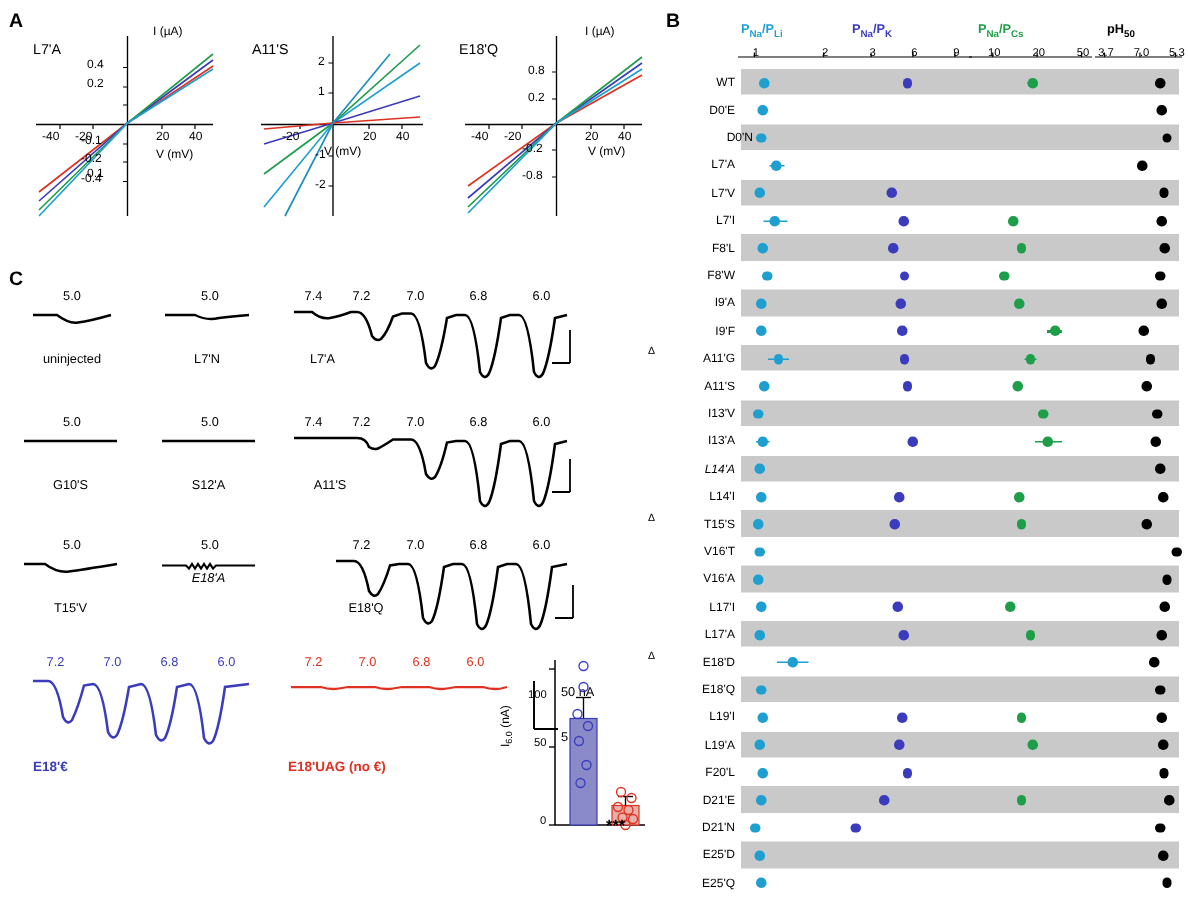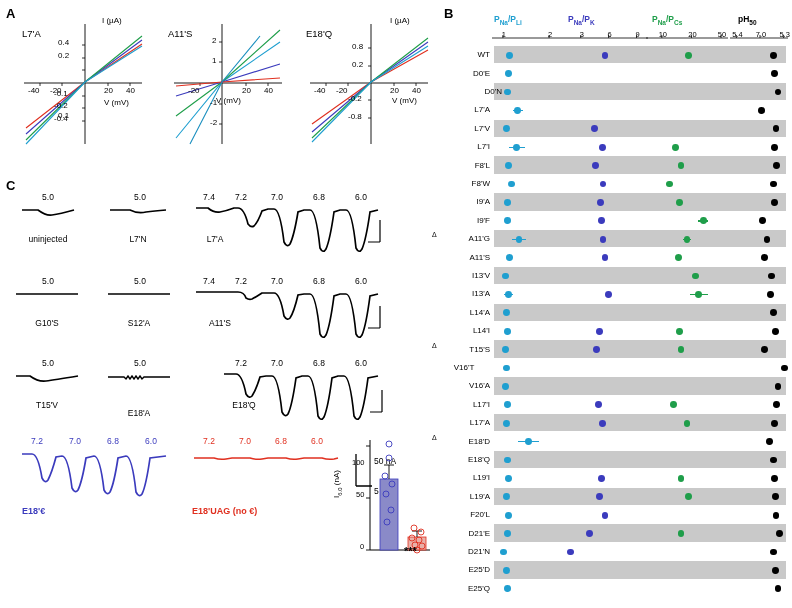--- a/index.html
+++ b/index.html
@@ -184,21 +184,21 @@
 <div class="ctext" style="left:20px;top:358px;width:56px;">5.0</div>
 <svg style="position:absolute;left:14px;top:370px;" width="66" height="22">
   <path d="M2,6 L16,6 Q24,12 32,11 Q40,10 64,6" fill="none" stroke="#000" stroke-width="1.6"></path>
 </svg>
 <div class="ctext" style="left:14px;top:400px;width:66px;">T15'V</div>
 
 <div class="ctext" style="left:112px;top:358px;width:56px;">5.0</div>
 <svg style="position:absolute;left:106px;top:370px;" width="66" height="22">
   <path d="M2,7 L18,7 L20,9 L22,6 L24,9 L26,6 L28,9 L30,6 L32,9 L34,6 L36,9 L38,7 L64,7" fill="none" stroke="#000" stroke-width="1.4"></path>
 </svg>
-<div class="ctext" style="left:106px;top:408px;width:66px;">E18'A</div>
+<div class="ctext" style="left:106px;top:380px;width:66px;font-style:italic;">E18'A</div>
 
 <div class="ctext" style="left:228px;top:358px;width:26px;">7.2</div>
 <div class="ctext" style="left:264px;top:358px;width:26px;">7.0</div>
 <div class="ctext" style="left:306px;top:358px;width:26px;">6.8</div>
 <div class="ctext" style="left:348px;top:358px;width:26px;">6.0</div>
 <svg style="position:absolute;left:222px;top:368px;" width="166" height="58">
   <path d="M2,6 L14,6
            Q20,6 24,26 Q27,31 30,28 Q34,22 38,9 L44,8 L50,8
            Q56,8 60,44 Q63,50 66,46 Q70,38 74,10 L80,8 L86,8
            Q92,8 96,48 Q99,54 102,49 Q106,40 110,10 L116,8 L122,8
@@ -285,21 +285,21 @@
     <div class="bhdr" style="left: 214px; top: 8px; color: rgb(31, 158, 74);"><span>P</span><span style="font-size:6.5px;vertical-align:sub">Na</span><span>/P</span><span style="font-size:6.5px;vertical-align:sub">Cs</span></div>
     <div class="bhdr" style="left: 300px; top: 8px; color: rgb(0, 0, 0);"><span>pH</span><span style="font-size:6.5px;vertical-align:sub">50</span><span></span><span style="font-size:6.5px;vertical-align:sub"></span></div>
     <div class="btick" style="left: 58.9231px; top: 24px; width: 14px; text-align: center;">1</div>
     <div class="btick" style="left: 105.077px; top: 24px; width: 14px; text-align: center;">2</div>
     <div class="btick" style="left: 136.744px; top: 24px; width: 14px; text-align: center;">3</div>
     <div class="btick" style="left: 164.651px; top: 24px; width: 14px; text-align: center;">6</div>
     <div class="btick" style="left: 192.558px; top: 24px; width: 14px; text-align: center;">9</div>
     <div class="btick" style="left: 217.84px; top: 24px; width: 14px; text-align: center;">10</div>
     <div class="btick" style="left: 247.44px; top: 24px; width: 14px; text-align: center;">20</div>
     <div class="btick" style="left: 277.04px; top: 24px; width: 14px; text-align: center;">50</div>
-    <div class="btick" style="left: 292.364px; top: 24px; width: 14px; text-align: center;">5.4</div>
+    <div class="btick" style="left: 292.364px; top: 24px; width: 14px; text-align: center;">3.7</div>
     <div class="btick" style="left: 316px; top: 24px; width: 14px; text-align: center;">7.0</div>
     <div class="btick" style="left: 339.636px; top: 24px; width: 14px; text-align: center;">5.3</div>
     <svg width="350" height="596" style="position: absolute; left: 0px; top: 0px;">
       <line x1="54" y1="32" x2="122" y2="32" stroke="#000" stroke-width="0.8"></line>
       <line x1="64.92307692307692" y1="32" x2="64.92307692307692" y2="29" stroke="#000" stroke-width="0.8"></line>
       <line x1="111.07692307692308" y1="32" x2="111.07692307692308" y2="29" stroke="#000" stroke-width="0.8"></line>
       <line x1="122" y1="32" x2="210" y2="32" stroke="#000" stroke-width="0.8"></line>
       <line x1="142.74418604651163" y1="32" x2="142.74418604651163" y2="29" stroke="#000" stroke-width="0.8"></line>
       <line x1="170.65116279069767" y1="32" x2="170.65116279069767" y2="29" stroke="#000" stroke-width="0.8"></line>
       <line x1="198.5581395348837" y1="32" x2="198.5581395348837" y2="29" stroke="#000" stroke-width="0.8"></line>
@@ -385,36 +385,36 @@
     <div class="dot" style="left: 254.48px; top: 266.6px; width: 6.8px; height: 6.8px; background: rgb(31, 158, 74);"></div>
     <div class="dot" style="left: 330.418px; top: 266.6px; width: 6.8px; height: 6.8px; background: rgb(0, 0, 0);"></div>
     <div class="rowlabel" style="left: 0px; top: 283.4px;">I13'A</div>
     <div class="errbar" style="left: 66.3077px; top: 287.7px; width: 8.30769px; background: rgb(31, 159, 208);"></div>
     <div class="dot" style="left: 67.0615px; top: 285px; width: 6.8px; height: 6.8px; background: rgb(31, 159, 208);"></div>
     <div class="dot" style="left: 167.251px; top: 285px; width: 6.8px; height: 6.8px; background: rgb(59, 59, 189);"></div>
     <div class="errbar" style="left: 251.96px; top: 287.7px; width: 17.76px; background: rgb(31, 158, 74);"></div>
     <div class="dot" style="left: 257.44px; top: 285px; width: 6.8px; height: 6.8px; background: rgb(31, 158, 74);"></div>
     <div class="dot" style="left: 329px; top: 285px; width: 6.8px; height: 6.8px; background: rgb(0, 0, 0);"></div>
     <div class="rowband" style="left: 56px; top: 297.6px; width: 292px; height: 17.4px;"></div>
-    <div class="rowlabel" style="left: 0px; top: 301.8px;">L14'A</div>
+    <div class="rowlabel" style="left: 0px; top: 301.8px; font-style: italic;">L14'A</div>
     <div class="dot" style="left: 65.2154px; top: 303.4px; width: 6.8px; height: 6.8px; background: rgb(31, 159, 208);"></div>
     <div class="dot" style="left: 331.836px; top: 303.4px; width: 6.8px; height: 6.8px; background: rgb(0, 0, 0);"></div>
     <div class="rowlabel" style="left: 0px; top: 320.2px;">L14'I</div>
     <div class="dot" style="left: 66.1385px; top: 321.8px; width: 6.8px; height: 6.8px; background: rgb(31, 159, 208);"></div>
     <div class="dot" style="left: 157.949px; top: 321.8px; width: 6.8px; height: 6.8px; background: rgb(59, 59, 189);"></div>
     <div class="dot" style="left: 238.2px; top: 321.8px; width: 6.8px; height: 6.8px; background: rgb(31, 158, 74);"></div>
     <div class="dot" style="left: 333.727px; top: 321.8px; width: 6.8px; height: 6.8px; background: rgb(0, 0, 0);"></div>
     <div class="rowband" style="left: 56px; top: 334.4px; width: 292px; height: 17.4px;"></div>
     <div class="rowlabel" style="left: 0px; top: 338.6px;">T15'S</div>
     <div class="delta" style="left: -6px; top: 335.6px;">Δ</div>
     <div class="dot" style="left: 63.8308px; top: 340.2px; width: 6.8px; height: 6.8px; background: rgb(31, 159, 208);"></div>
     <div class="dot" style="left: 155.158px; top: 340.2px; width: 6.8px; height: 6.8px; background: rgb(59, 59, 189);"></div>
     <div class="dot" style="left: 239.68px; top: 340.2px; width: 6.8px; height: 6.8px; background: rgb(31, 158, 74);"></div>
     <div class="dot" style="left: 323.327px; top: 340.2px; width: 6.8px; height: 6.8px; background: rgb(0, 0, 0);"></div>
-    <div class="rowlabel" style="left: 0px; top: 357px; text-align: center;">V16'T</div>
+    <div class="rowlabel" style="left: 0px; top: 357px;">V16'T</div>
     <div class="dot" style="left: 65.2154px; top: 358.6px; width: 6.8px; height: 6.8px; background: rgb(31, 159, 208);"></div>
     <div class="dot" style="left: 343.182px; top: 358.6px; width: 6.8px; height: 6.8px; background: rgb(0, 0, 0);"></div>
     <div class="rowband" style="left: 56px; top: 371.2px; width: 292px; height: 17.4px;"></div>
     <div class="rowlabel" style="left: 0px; top: 375.4px;">V16'A</div>
     <div class="errbar" style="left: 64.4615px; top: 379.7px; width: 5.53846px; background: rgb(31, 159, 208);"></div>
     <div class="dot" style="left: 63.8308px; top: 377px; width: 6.8px; height: 6.8px; background: rgb(31, 159, 208);"></div>
     <div class="dot" style="left: 336.564px; top: 377px; width: 6.8px; height: 6.8px; background: rgb(0, 0, 0);"></div>
     <div class="rowlabel" style="left: 0px; top: 393.8px;">L17'I</div>
     <div class="dot" style="left: 66.1385px; top: 395.4px; width: 6.8px; height: 6.8px; background: rgb(31, 159, 208);"></div>
     <div class="dot" style="left: 157.019px; top: 395.4px; width: 6.8px; height: 6.8px; background: rgb(59, 59, 189);"></div>

